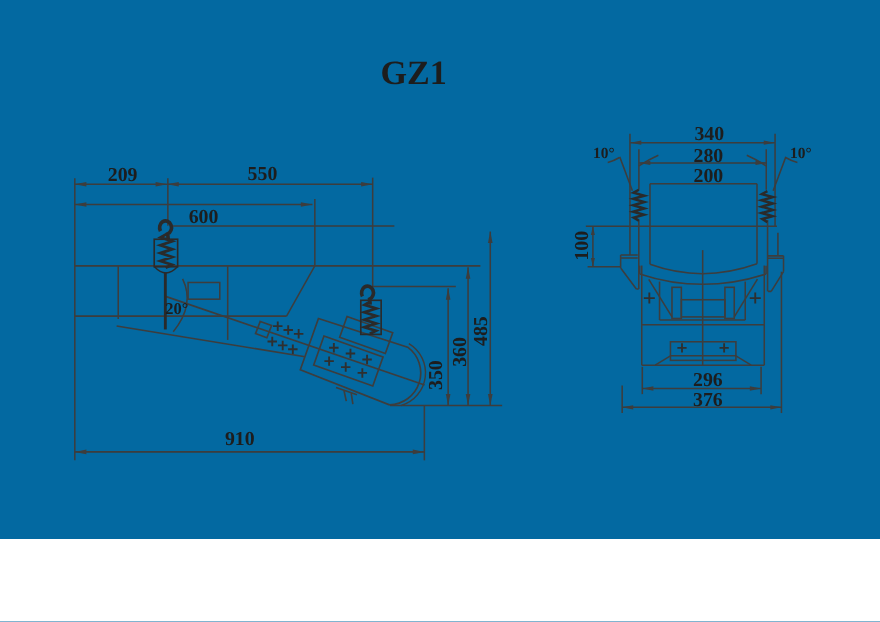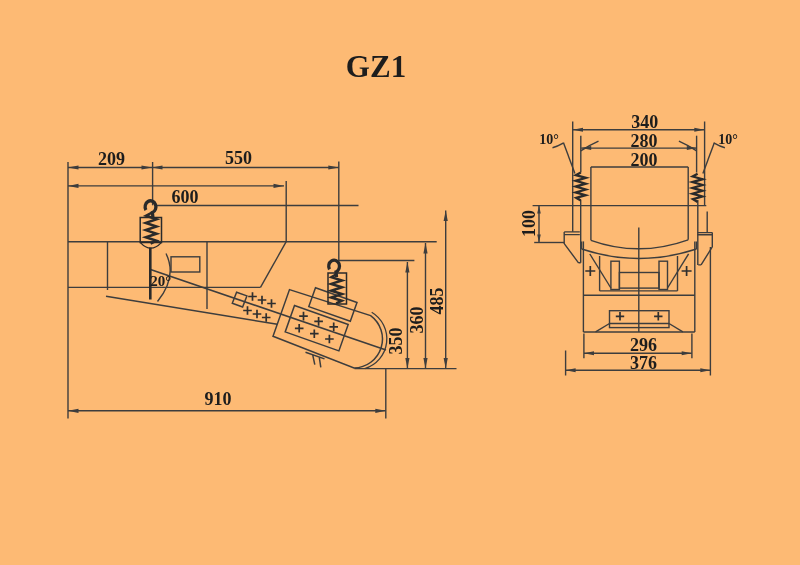--- a/index.html
+++ b/index.html
@@ -1,16 +1,16 @@
 <!DOCTYPE html>
 <html><head>
 <meta charset="utf-8">
 <style>
 html,body{margin:0;padding:0;background:#ffffff;}
-#page{width:800px;height:565px;position:relative;background:#fdba74;overflow:hidden;}
+#page{width:800px;height:490px;position:relative;background:#0369a1;overflow:hidden;}
 text{font-family:"Liberation Serif", serif;font-weight:bold;fill:#1d1d1d;}
 </style>
 </head>
 <body>
 <div id="page">
 <svg width="800" height="565" viewBox="0 0 800 565">
 <g stroke="#3d3d3d" stroke-width="1.4" fill="none" stroke-linecap="butt">
 
 <line x1="68" y1="162" x2="68" y2="418.5"></line>
 <line x1="107.5" y1="242" x2="107.5" y2="290"></line>

